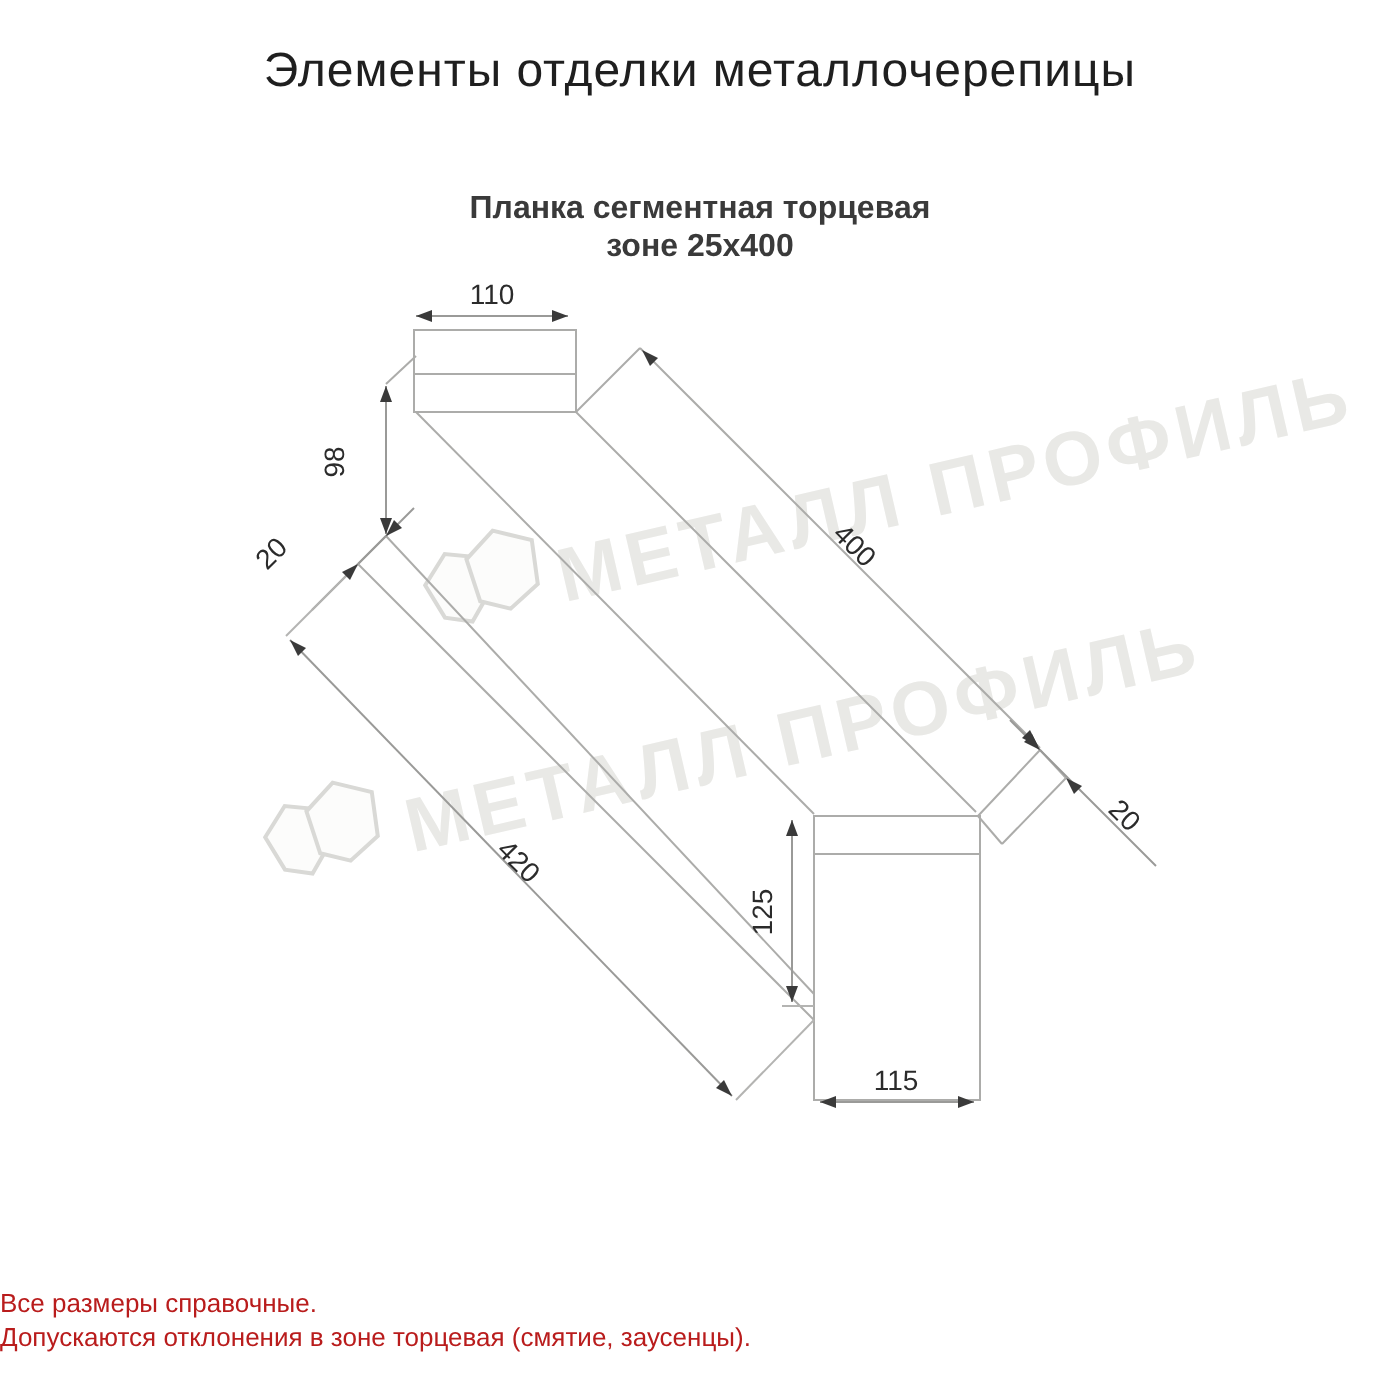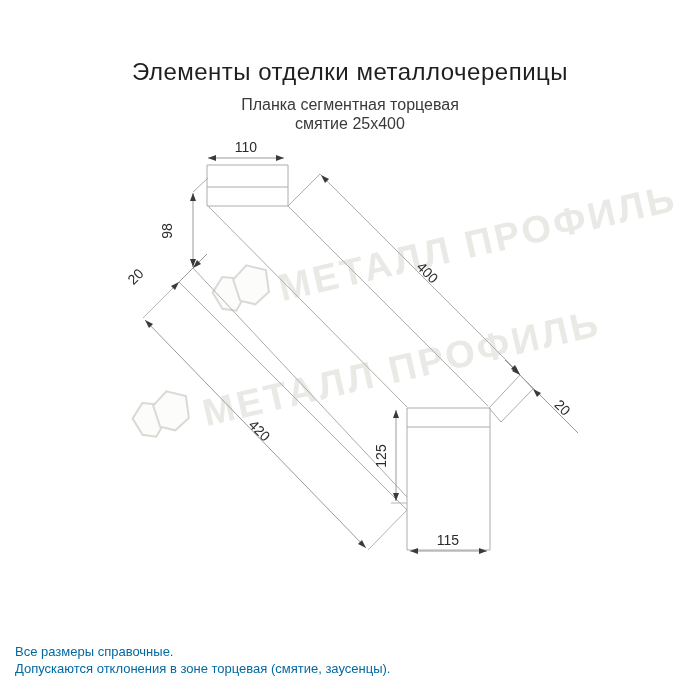--- a/index.html
+++ b/index.html
@@ -1,42 +1,42 @@
 <!DOCTYPE html>
 <html><head>
 <meta charset="utf-8">
 <style>
   html,body{margin:0;padding:0;background:#ffffff;}
   .page{position:relative;width:700px;height:700px;background:#ffffff;overflow:hidden;
         font-family:"Liberation Sans","DejaVu Sans",sans-serif;}
   .title{position:absolute;top:22px;left:0;width:700px;text-align:center;
-         font-size:24px;font-weight:400;color:#1f1f1f;letter-spacing:0.5px;margin-top:36px;}
+         font-size:24px;font-weight:400;color:#1f1f1f;letter-spacing:0.5px;}
   .subtitle{position:absolute;top:95px;left:0;width:700px;text-align:center;
-            font-size:16px;font-weight:400;color:#3a3a3a;line-height:19px;}
+            font-size:16px;font-weight:700;color:#3a3a3a;line-height:19px;}
   .drawing{position:absolute;left:0;top:0;}
-  .footnotes{position:absolute;left:15px;top:643px;font-size:13px;color:#0369a1;line-height:17px;}
+  .footnotes{position:absolute;left:0;top:643px;font-size:13px;color:#b91c1c;line-height:17px;}
   svg text.dim{font-family:"Liberation Sans","DejaVu Sans",sans-serif;font-size:14px;fill:#2b2b2b;}
   svg text.wm{font-family:"Liberation Sans","DejaVu Sans",sans-serif;font-size:38px;font-weight:bold;
               fill:#e9e9e6;letter-spacing:3px;}
   svg .shape{stroke:#acacaa;stroke-width:1;fill:none;}
   svg .dimline{stroke:#9a9a98;stroke-width:1;fill:none;}
   svg .extline{stroke:#b4b4b2;stroke-width:1;fill:none;}
   svg .arrow{fill:#3a3a3a;stroke:none;}
   svg .logo{stroke:#d9d9d6;stroke-width:2;fill:#fcfcfb;}
 </style>
 </head>
 <body>
 
 <div class="page">
 
   <div class="title">Элементы отделки металлочерепицы</div>
 
   <div class="subtitle">
     <div>Планка сегментная торцевая</div>
-    <div>смятие 25x400</div>
+    <div>зоне 25x400</div>
   </div>
 
   <svg class="drawing" width="700" height="700" viewBox="0 0 700 700">
 
     <g transform="translate(218,316) rotate(-13)">
       <g class="logo">
         <path d="M6,-6 L0,-24 L13,-37 L28,-32 L31,-14 L19,-1 Z"></path>
         <path d="M25,-10 L23,-32 L39,-43 L57,-34 L55,-12 L39,-3 Z"></path>
       </g>
       <text class="wm" x="66" y="0">МЕТАЛЛ ПРОФИЛЬ</text>

